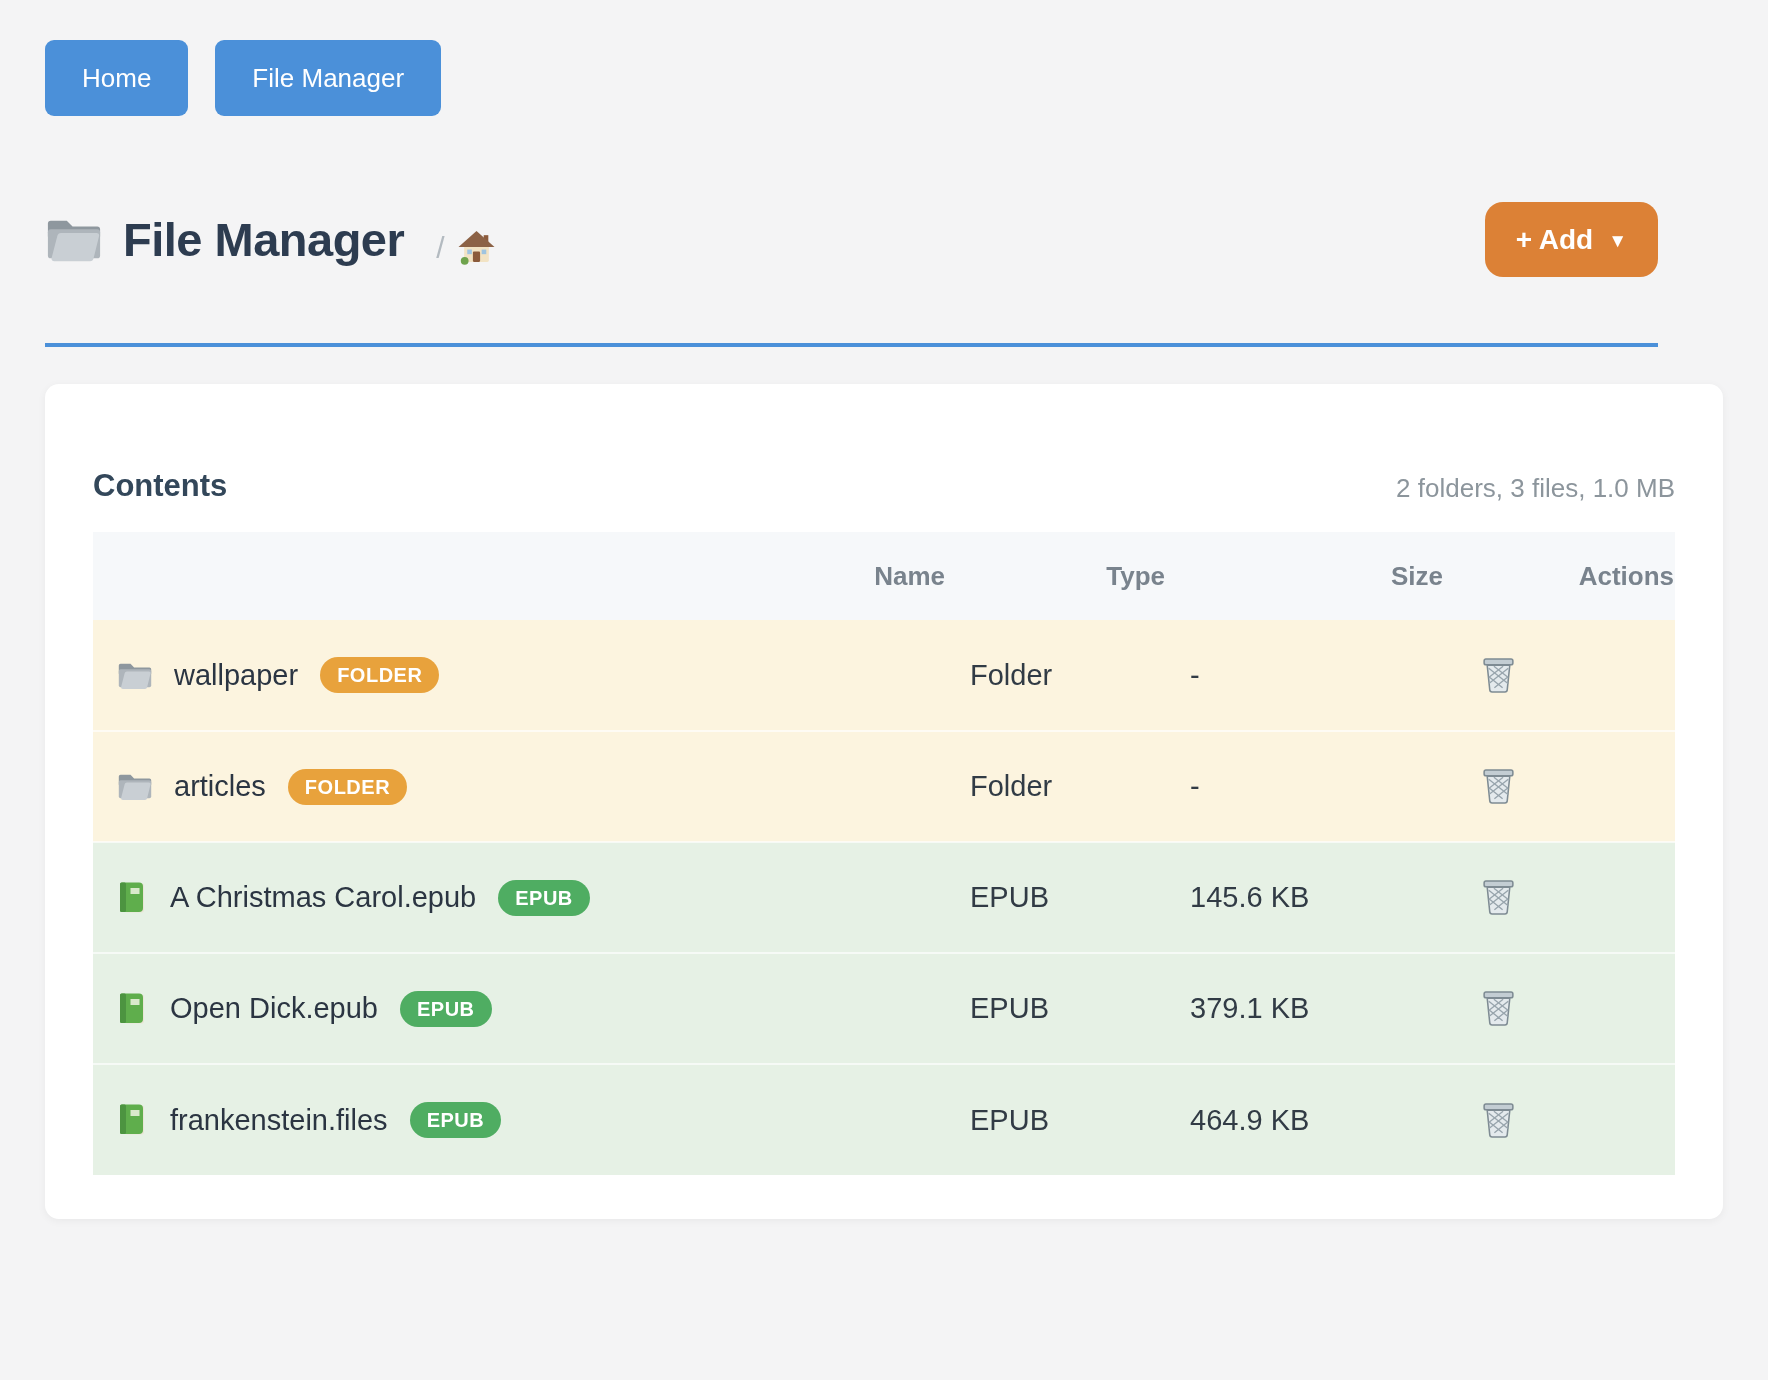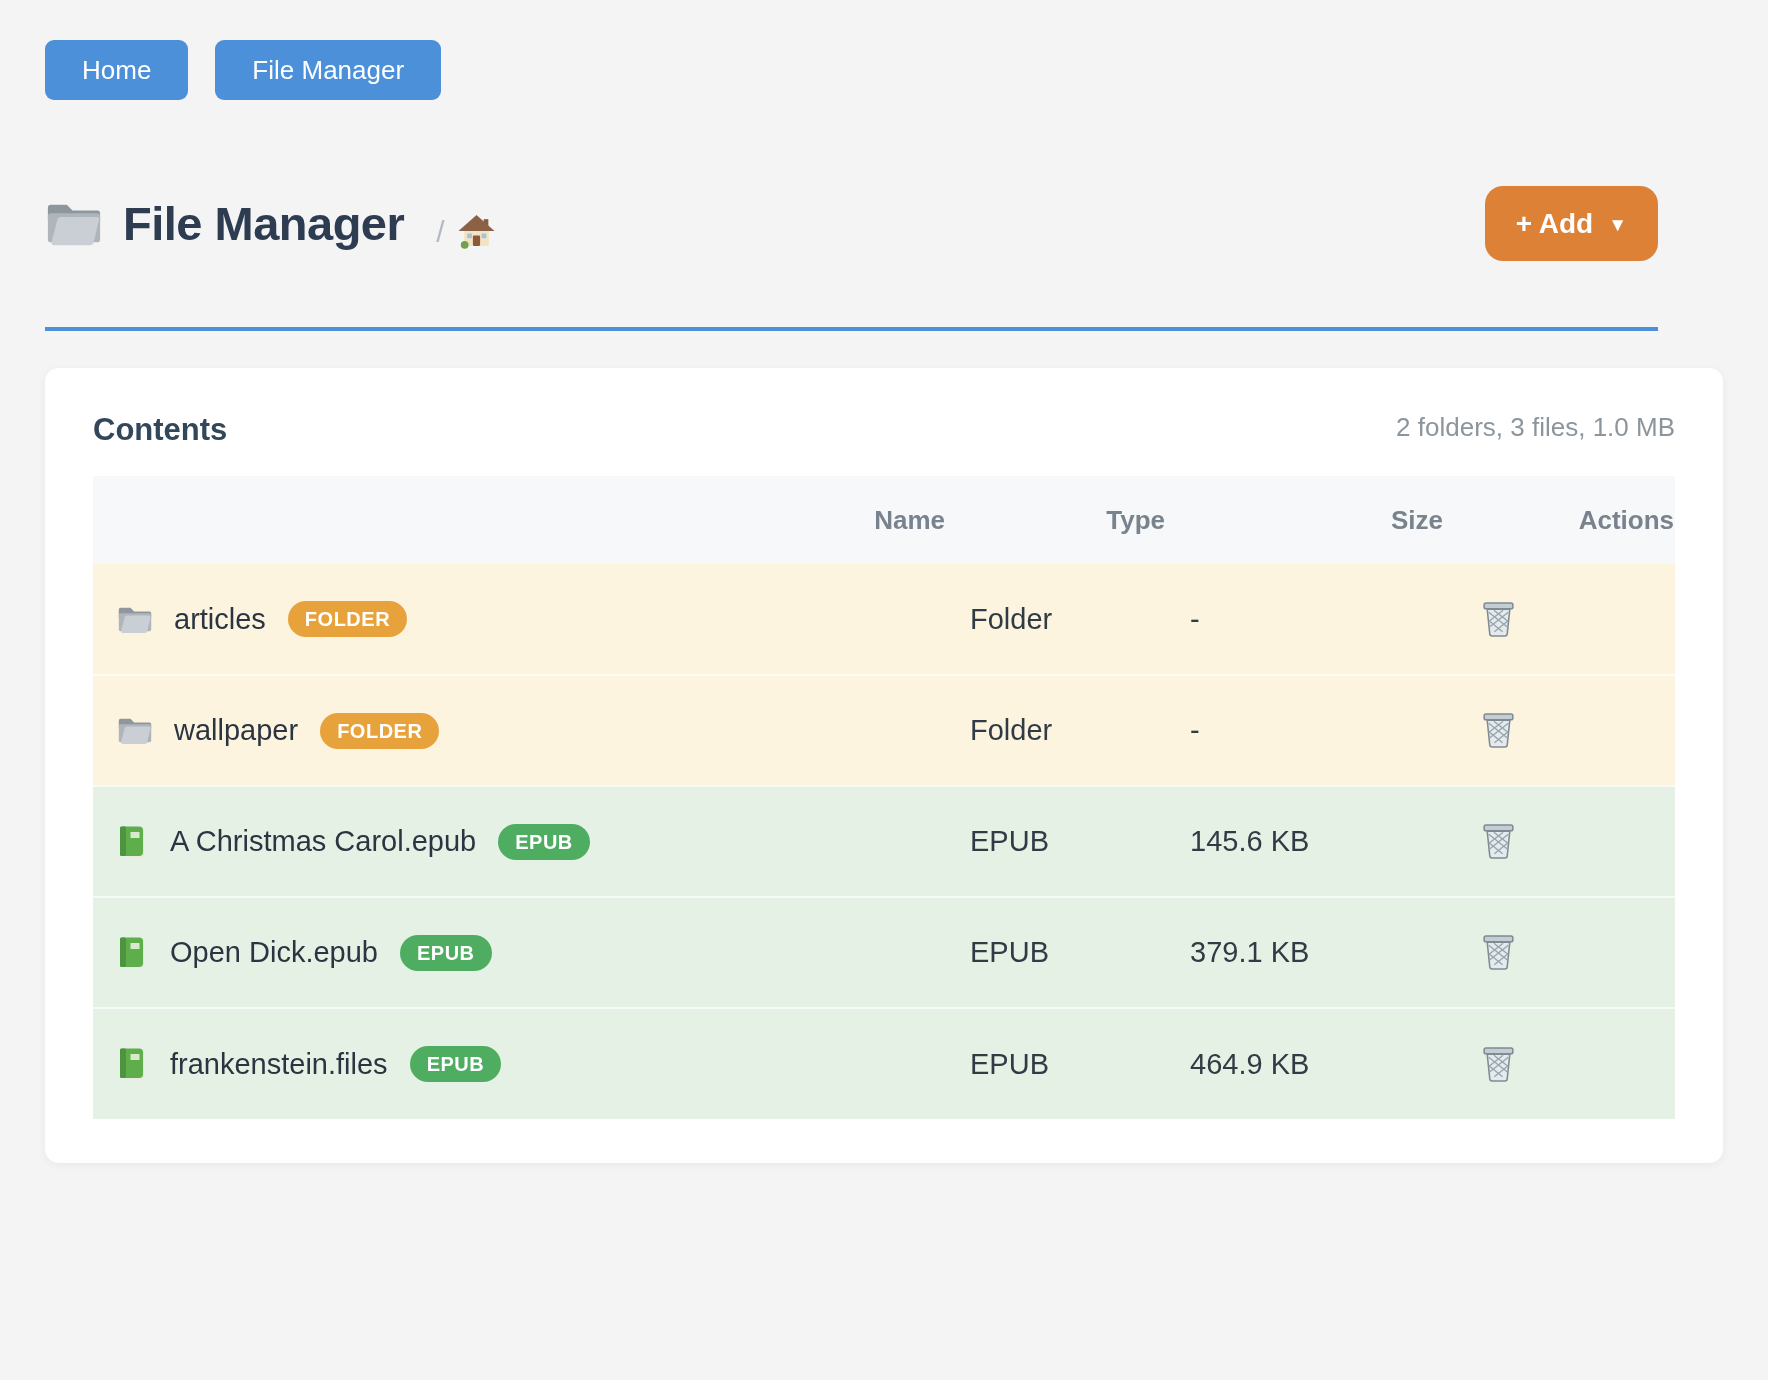--- a/index.html
+++ b/index.html
@@ -8,21 +8,21 @@
     background:#ffffff;
     font-family:"Liberation Sans", sans-serif;
     -webkit-font-smoothing:antialiased;
   }
   .page { position:relative; width:1768px; height:1380px; background:#F4F4F5; overflow:hidden; }
 
   
   .nav { padding:40px 45px 0 45px; display:flex; gap:27px; }
   .nav-btn {
     background:var(--accent-blue,#4B90D9); color:#fff; border:none; cursor:pointer;
-    font-family:inherit; font-size:26px; height:60px; padding:0 37px;
+    font-family:inherit; font-size:26px; height:76px; padding:0 37px;
     border-radius:9px; display:flex; align-items:center;
   }
 
   
   .header { margin:86px 110px 0 45px; display:flex; align-items:center; }
   .title-icon svg { width:58px; height:47px; display:block; }
   .page-title { margin:0 0 0 20px; font-size:47px; font-weight:700; color:#2D3C50; letter-spacing:-0.5px; }
   .crumb { display:flex; align-items:center; gap:13px; margin-left:32px; margin-top:16px; }
   .crumb-sep { color:#B3BAC0; font-size:30px; }
   .crumb-home { text-decoration:none; display:block; cursor:pointer; }
@@ -35,21 +35,21 @@
   }
   .add-caret { font-size:19px; margin-top:3px; }
 
   .divider { margin:66px 110px 0 45px; height:4px; background:var(--accent-blue,#4B90D9); }
 
   
   .card {
     margin:37px 45px 0 45px; background:#fff; border-radius:14px;
     padding:44px 48px; box-shadow:0 2px 8px rgba(0,0,0,0.05);
   }
-  .card-head { display:flex; justify-content:space-between; align-items:flex-start; margin-bottom:28px; }
+  .card-head { display:flex; justify-content:space-between; align-items:flex-end; margin-bottom:28px;margin-top:40px; }
   .contents-title { margin:0; font-size:31px; font-weight:700; color:#33475A; }
   .contents-summary { font-size:26px; color:#8C959C; }
 
   table { width:100%; border-collapse:collapse; table-layout:fixed; }
   col.c-name { width:853px; } col.c-type { width:220px; } col.c-size { width:278px; } col.c-actions { width:auto; }
   thead tr { background:#F6F8FA; height:88px; }
   th { text-align:right; padding-left:24px; font-size:26px; font-weight:700; color:#79838D; }
   tbody tr { height:111px; }
   tbody tr + tr td { border-top:2px solid rgba(255,255,255,0.65); }
   td { padding-left:24px; font-size:29px; color:#313B45; }
@@ -146,21 +146,21 @@
     <td>
       <div class="name-wrap">
         <span class="row-icon icon-folder">
           <svg viewBox="0 0 40 32">
             <path d="M2 5 q0 -2 2 -2 h11 l4 4 h17 q2 0 2 2 v5 H2 z" fill="#8E979E"></path>
             <rect x="2" y="9" width="36" height="20" rx="2" fill="#AEB5BB"></rect>
             <path d="M4.5 29 L8.5 13.5 q0.5 -2 2.5 -2 h24.5 q2.2 0 1.8 2 L33.5 29 q-0.4 2 -2.4 2 H6.5 q-2.2 0 -2 -2 z" fill="#C9CFD4"></path>
           </svg>
         </span>
 
-        <a class="row-name">articles</a>
+        <a class="row-name">wallpaper</a>
         <span class="badge">FOLDER</span>
       </div>
     </td>
     <td>Folder</td>
     <td>-</td>
     <td>
       <button class="delete-btn">
         <span>
           <svg viewBox="0 0 36 38">
             <path d="M7 9 h22 l-2.5 24 q-0.2 2 -2.2 2 H11.7 q-2 0 -2.2 -2 z" fill="#E4EAED" stroke="#7E8B93" stroke-width="1.5"></path>
@@ -175,21 +175,21 @@
     <td>
       <div class="name-wrap">
         <span class="row-icon icon-folder">
           <svg viewBox="0 0 40 32">
             <path d="M2 5 q0 -2 2 -2 h11 l4 4 h17 q2 0 2 2 v5 H2 z" fill="#8E979E"></path>
             <rect x="2" y="9" width="36" height="20" rx="2" fill="#AEB5BB"></rect>
             <path d="M4.5 29 L8.5 13.5 q0.5 -2 2.5 -2 h24.5 q2.2 0 1.8 2 L33.5 29 q-0.4 2 -2.4 2 H6.5 q-2.2 0 -2 -2 z" fill="#C9CFD4"></path>
           </svg>
         </span>
 
-        <a class="row-name">wallpaper</a>
+        <a class="row-name">articles</a>
         <span class="badge">FOLDER</span>
       </div>
     </td>
     <td>Folder</td>
     <td>-</td>
     <td>
       <button class="delete-btn">
         <span>
           <svg viewBox="0 0 36 38">
             <path d="M7 9 h22 l-2.5 24 q-0.2 2 -2.2 2 H11.7 q-2 0 -2.2 -2 z" fill="#E4EAED" stroke="#7E8B93" stroke-width="1.5"></path>

